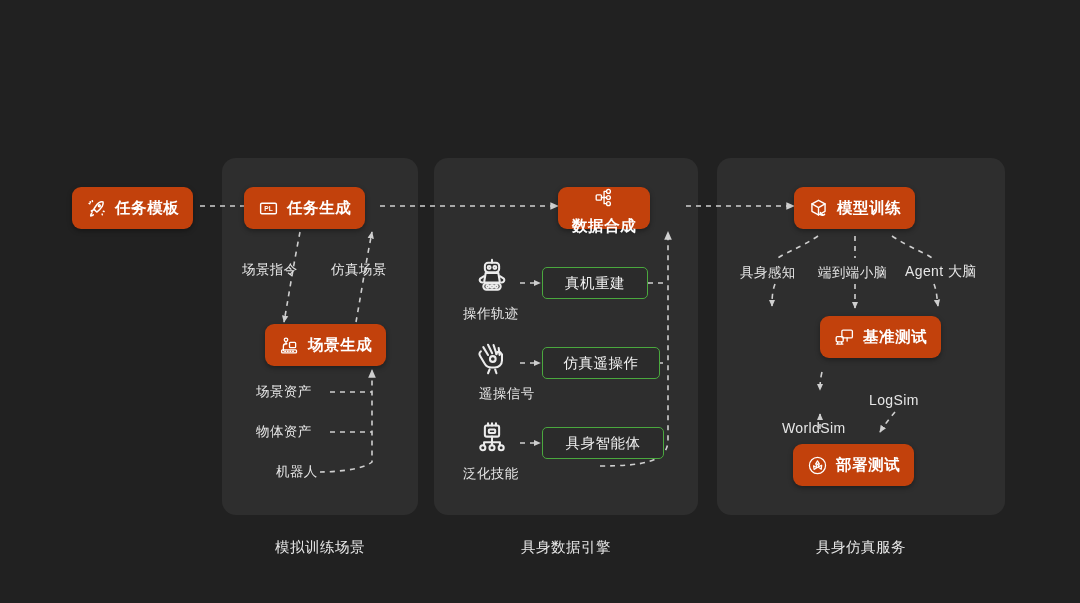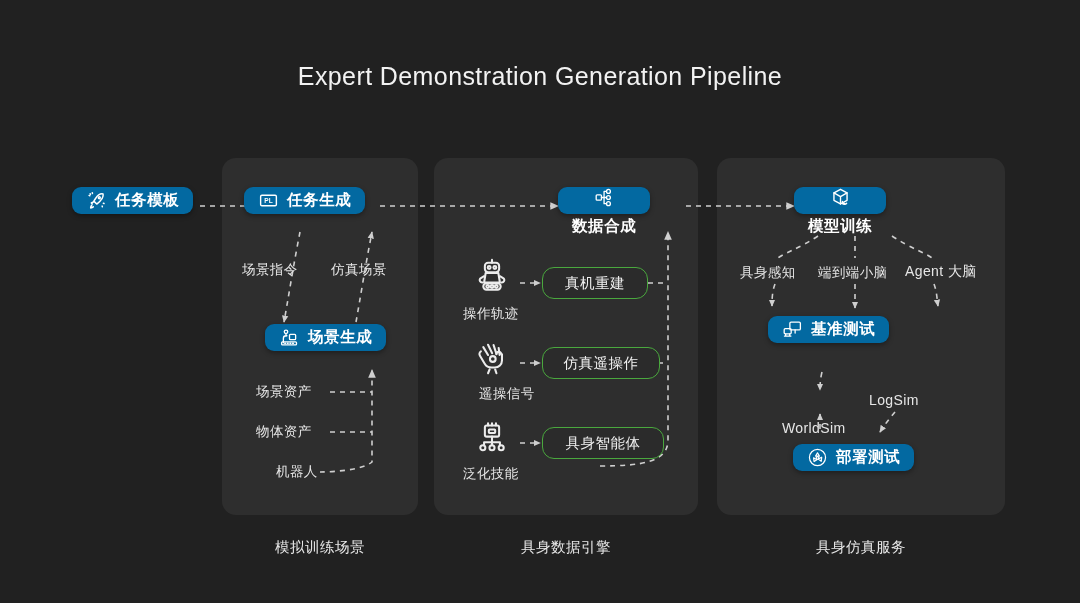--- a/index.html
+++ b/index.html
@@ -41,38 +41,38 @@
     letter-spacing:.5px;
   }
   #cap1{left:222px;width:196px;}
   #cap2{left:434px;width:264px;}
   #cap3{left:717px;width:288px;}
 
   
   .pill{
     position:absolute;
     display:flex;align-items:center;gap:8px;
-    background:#0369a1;
+    background:#c2410c;
     border-radius:9px;
     padding:0 14px;
-    height:27px;
+    height:42px;
     box-shadow:0 2px 5px rgba(0,0,0,.35);
     box-sizing:border-box;
   }
   .pill .lbl{
     color:#ffffff;font-size:15.5px;font-weight:700;letter-spacing:.6px;white-space:nowrap;
   }
   .pill svg{display:block;}
 
   
   .obox{
     position:absolute;
     display:flex;align-items:center;justify-content:center;
     border:1.4px solid #4aa83e;
-    border-radius:12px;
+    border-radius:5px;
     background:#2b2b2b;
     height:32px;
     box-sizing:border-box;
   }
   .obox .lbl{color:#f0f0f0;font-size:14.5px;letter-spacing:.5px;white-space:nowrap;}
 
   
   .tlabel{
     position:absolute;
     color:#e6e6e6;
@@ -86,21 +86,20 @@
   .lineicon{position:absolute;}
   .lineicon svg{display:block;}
 
   svg.conn{position:absolute;left:0;top:0;width:1080px;height:603px;pointer-events:none;overflow:visible;}
 </style>
 </head>
 <body>
 
 <div class="stage">
 
-  <div class="title">Expert Demonstration Generation Pipeline</div>
 
   <div class="panel" id="panel1"></div>
   <div class="panel" id="panel2"></div>
   <div class="panel" id="panel3"></div>
 
   <svg class="conn">
     <defs>
       <marker id="ah" viewBox="0 0 10 10" refX="8" refY="5" markerWidth="6" markerHeight="6" orient="auto-start-reverse">
         <path d="M0,1 L9,5 L0,9 z" fill="#cfcfcf"></path>
       </marker>
@@ -242,37 +241,37 @@
   <div class="obox" style="left:542px;top:267px;width:106px;">
     <span class="lbl">真机重建</span>
   </div>
   <div class="obox" style="left:542px;top:347px;width:118px;">
     <span class="lbl">仿真遥操作</span>
   </div>
   <div class="obox" style="left:542px;top:427px;width:122px;">
     <span class="lbl">具身智能体</span>
   </div>
 
-  <div class="pill" style="left:794px;top:187px;flex-direction:column;">
+  <div class="pill" style="left:794px;top:187px;">
     <span>
       <svg width="21" height="21" viewBox="0 0 24 24" fill="none" stroke="#fff" stroke-width="1.6" stroke-linecap="round" stroke-linejoin="round">
         <path d="M12 2.6l7.5 4.2v8.4L12 19.4 4.5 15.2V6.8z"></path>
         <path d="M12 11l7.5-4.2M12 11v8.4M12 11L4.5 6.8"></path>
         <path d="M19 18.5a3.2 3.2 0 0 1-4.6.4"></path>
         <path d="M14.2 16.6l.1 2.4 2.4-.2"></path>
       </svg>
     </span>
     <span class="lbl">模型训练</span>
   </div>
 
   <div class="tlabel" style="left:740px;top:264px;">具身感知</div>
   <div class="tlabel" style="left:818px;top:264px;">端到端小脑</div>
   <div class="tlabel en" style="left:905px;top:263px;">Agent 大脑</div>
 
-  <div class="pill" style="left:768px;top:316px;">
+  <div class="pill" style="left:820px;top:316px;">
     <span>
       <svg width="21" height="21" viewBox="0 0 24 24" fill="none" stroke="#fff" stroke-width="1.5" stroke-linecap="round" stroke-linejoin="round">
         <rect x="9" y="3.5" width="12" height="9" rx="1.4"></rect>
         <path d="M15 12.5v3.5"></path>
         <rect x="2.5" y="11" width="8" height="6" rx="1.2"></rect>
         <path d="M4.2 17v2.2M8.8 17v2.2M2.8 19.5h7.4"></path>
       </svg>
     </span>
     <span class="lbl">基准测试</span>
   </div>

